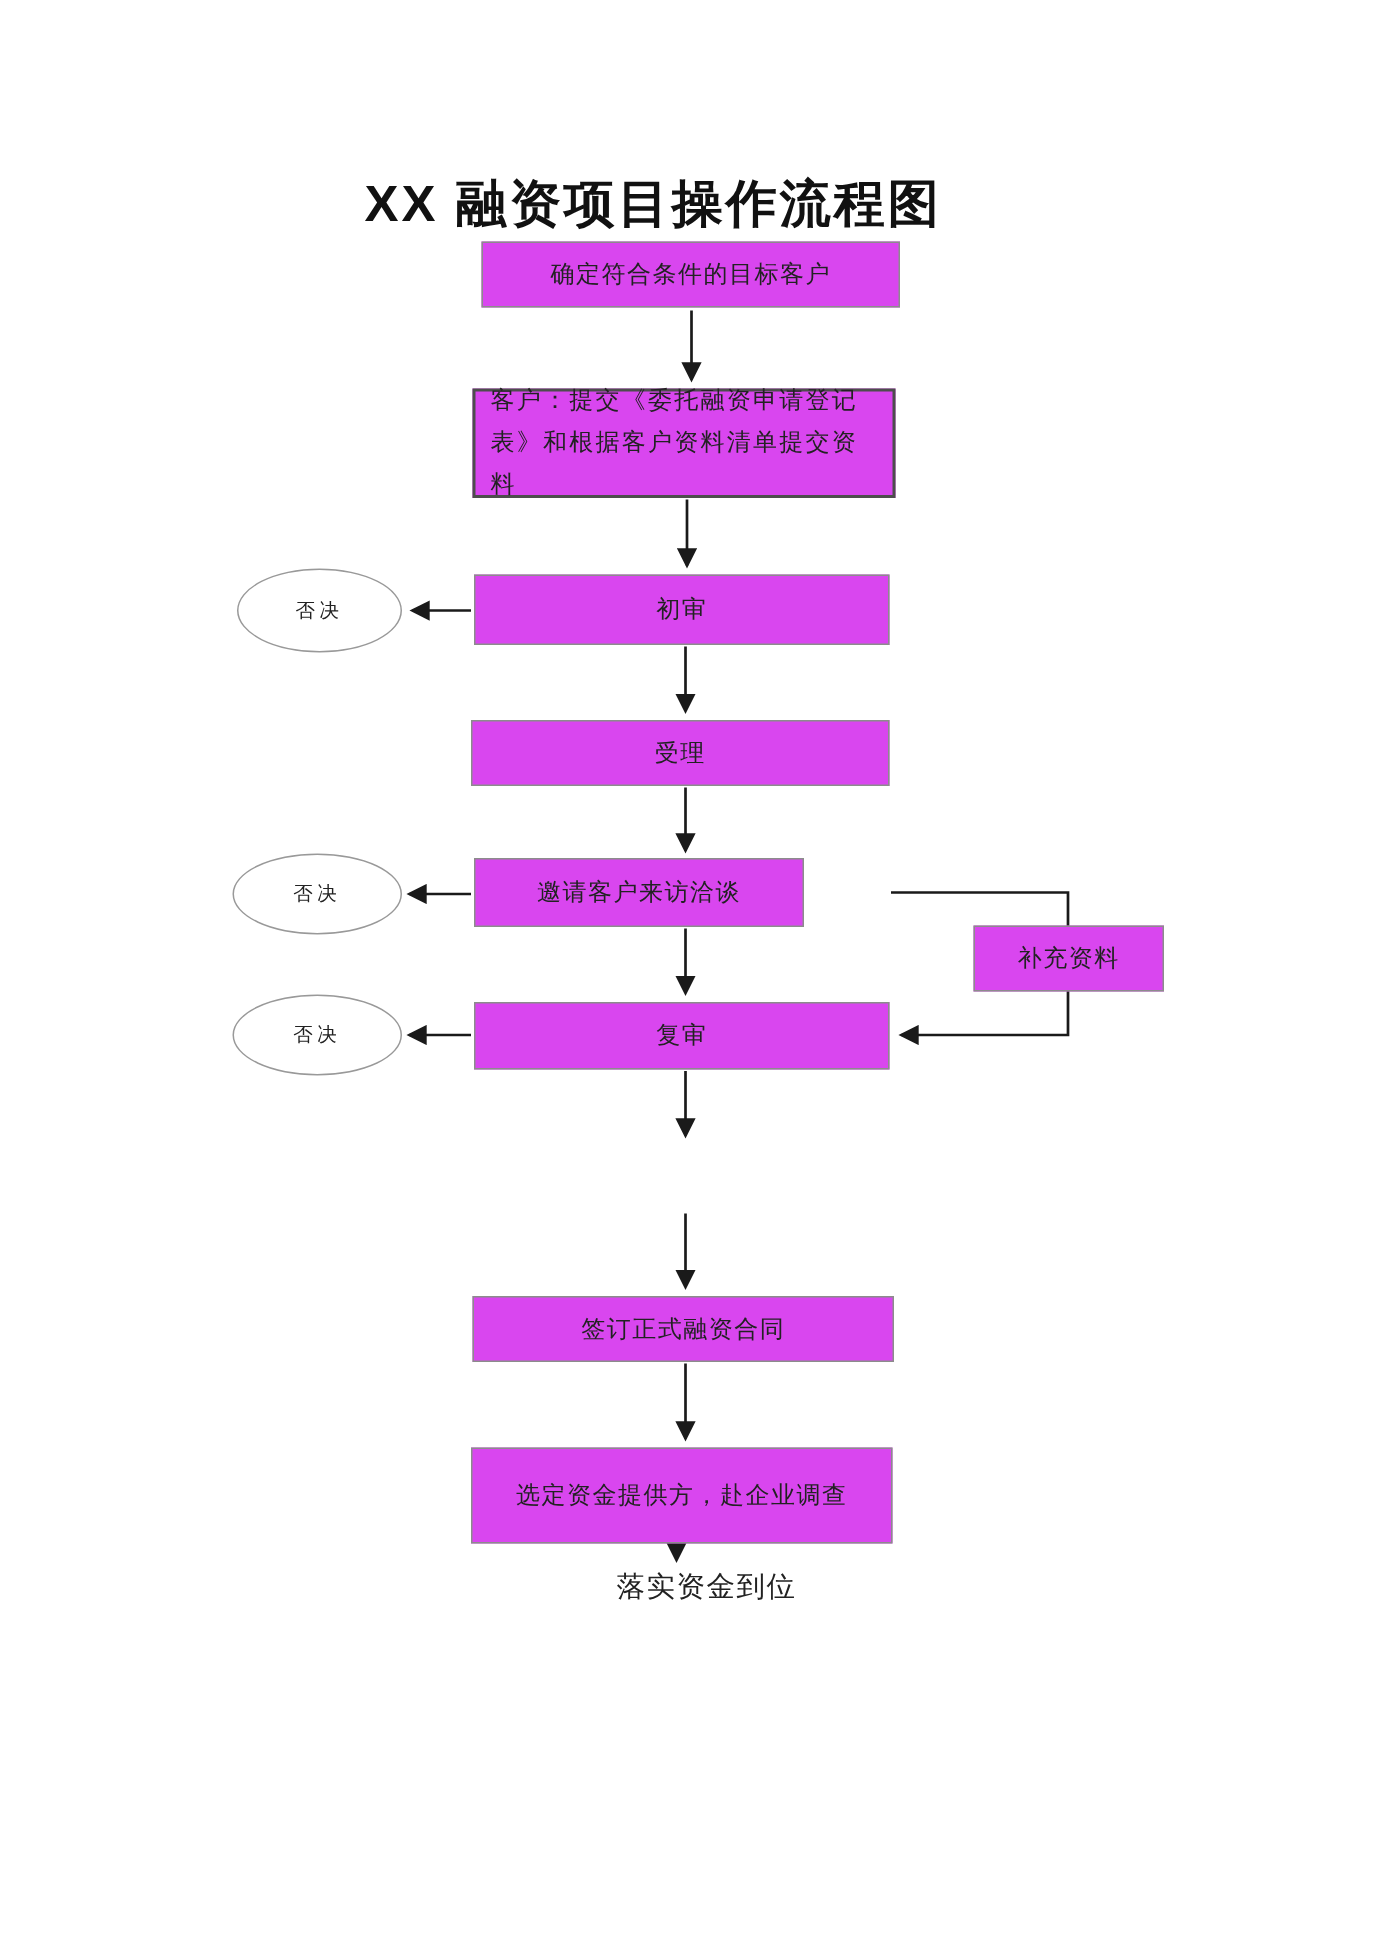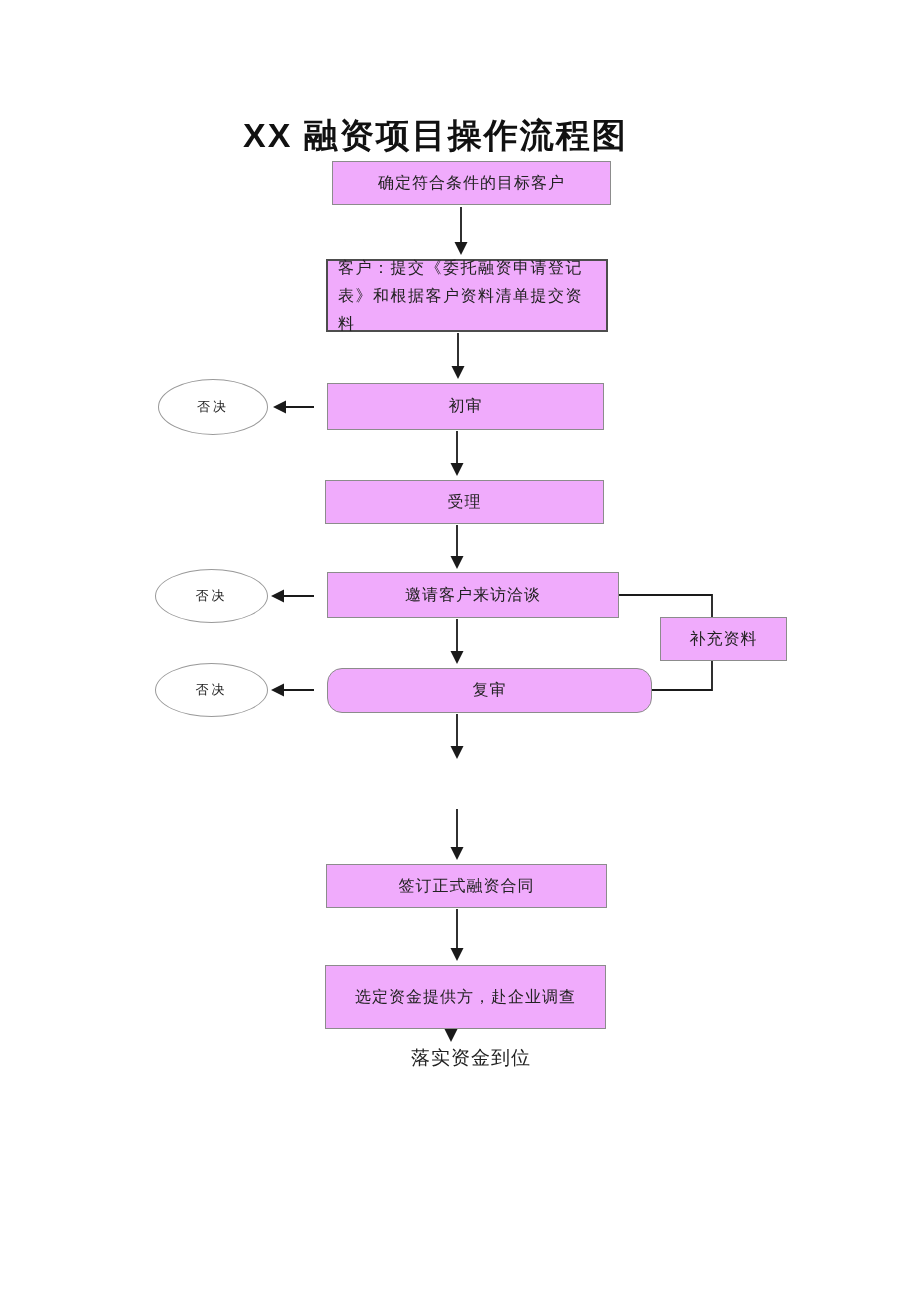--- a/index.html
+++ b/index.html
@@ -31,31 +31,30 @@
     position: absolute;
     left: 0;
     top: 0;
     width: 920px;
     height: 1301px;
     z-index: 1;
   }
   .node {
     position: absolute;
     z-index: 2;
-    background: #f0abfc;
+    background: #d946ef;
     border: 1.5px solid #8c8c8c;
     box-sizing: border-box;
     display: flex;
     align-items: center;
     justify-content: center;
     text-align: center;
     font-size: 16px;
     letter-spacing: 1px;
     color: #222222;
-    margin-left: 11px;
   }
   .node.emphasis {
     border: 2px solid #4d4d4d;
     justify-content: flex-start;
     text-align: left;
     padding: 4px 10px;
     line-height: 28px;
     letter-spacing: 1.5px;
   }
   .ellipse {
@@ -82,23 +81,23 @@
     font-size: 19px;
     letter-spacing: 1px;
     color: #222222;
   }
 
   
   #n-target       { left: 321px; top: 161px; width: 279px; height: 44px; }
   #n-submit       { left: 315px; top: 259px; width: 282px; height: 73px; }
   #n-initial      { left: 316px; top: 383px; width: 277px; height: 47px; }
   #n-accept       { left: 314px; top: 480px; width: 279px; height: 44px; }
-  #n-invite       { left: 316px; top: 572px; width: 292px; height: 46px; }
+  #n-invite       { left: 316px; top: 572px; width: 220px; height: 46px; }
   #n-supplement   { left: 649px; top: 617px; width: 127px; height: 44px; }
-  #n-review       { left: 316px; top: 668px; width: 325px; height: 45px; border-radius: 15px; }
+  #n-review       { left: 316px; top: 668px; width: 277px; height: 45px; }
   #n-confirm      { left: 315px; top: 763px; width: 282px; height: 45px; }
   #n-contract     { left: 315px; top: 864px; width: 281px; height: 44px; }
   #n-provider     { left: 314px; top: 965px; width: 281px; height: 64px; }
   #e-reject-1     { left: 158px; top: 379px; width: 110px; height: 56px; }
   #e-reject-2     { left: 155px; top: 569px; width: 113px; height: 54px; }
   #e-reject-3     { left: 155px; top: 663px; width: 113px; height: 54px; }
 </style>
 </head>
 <body>
 

